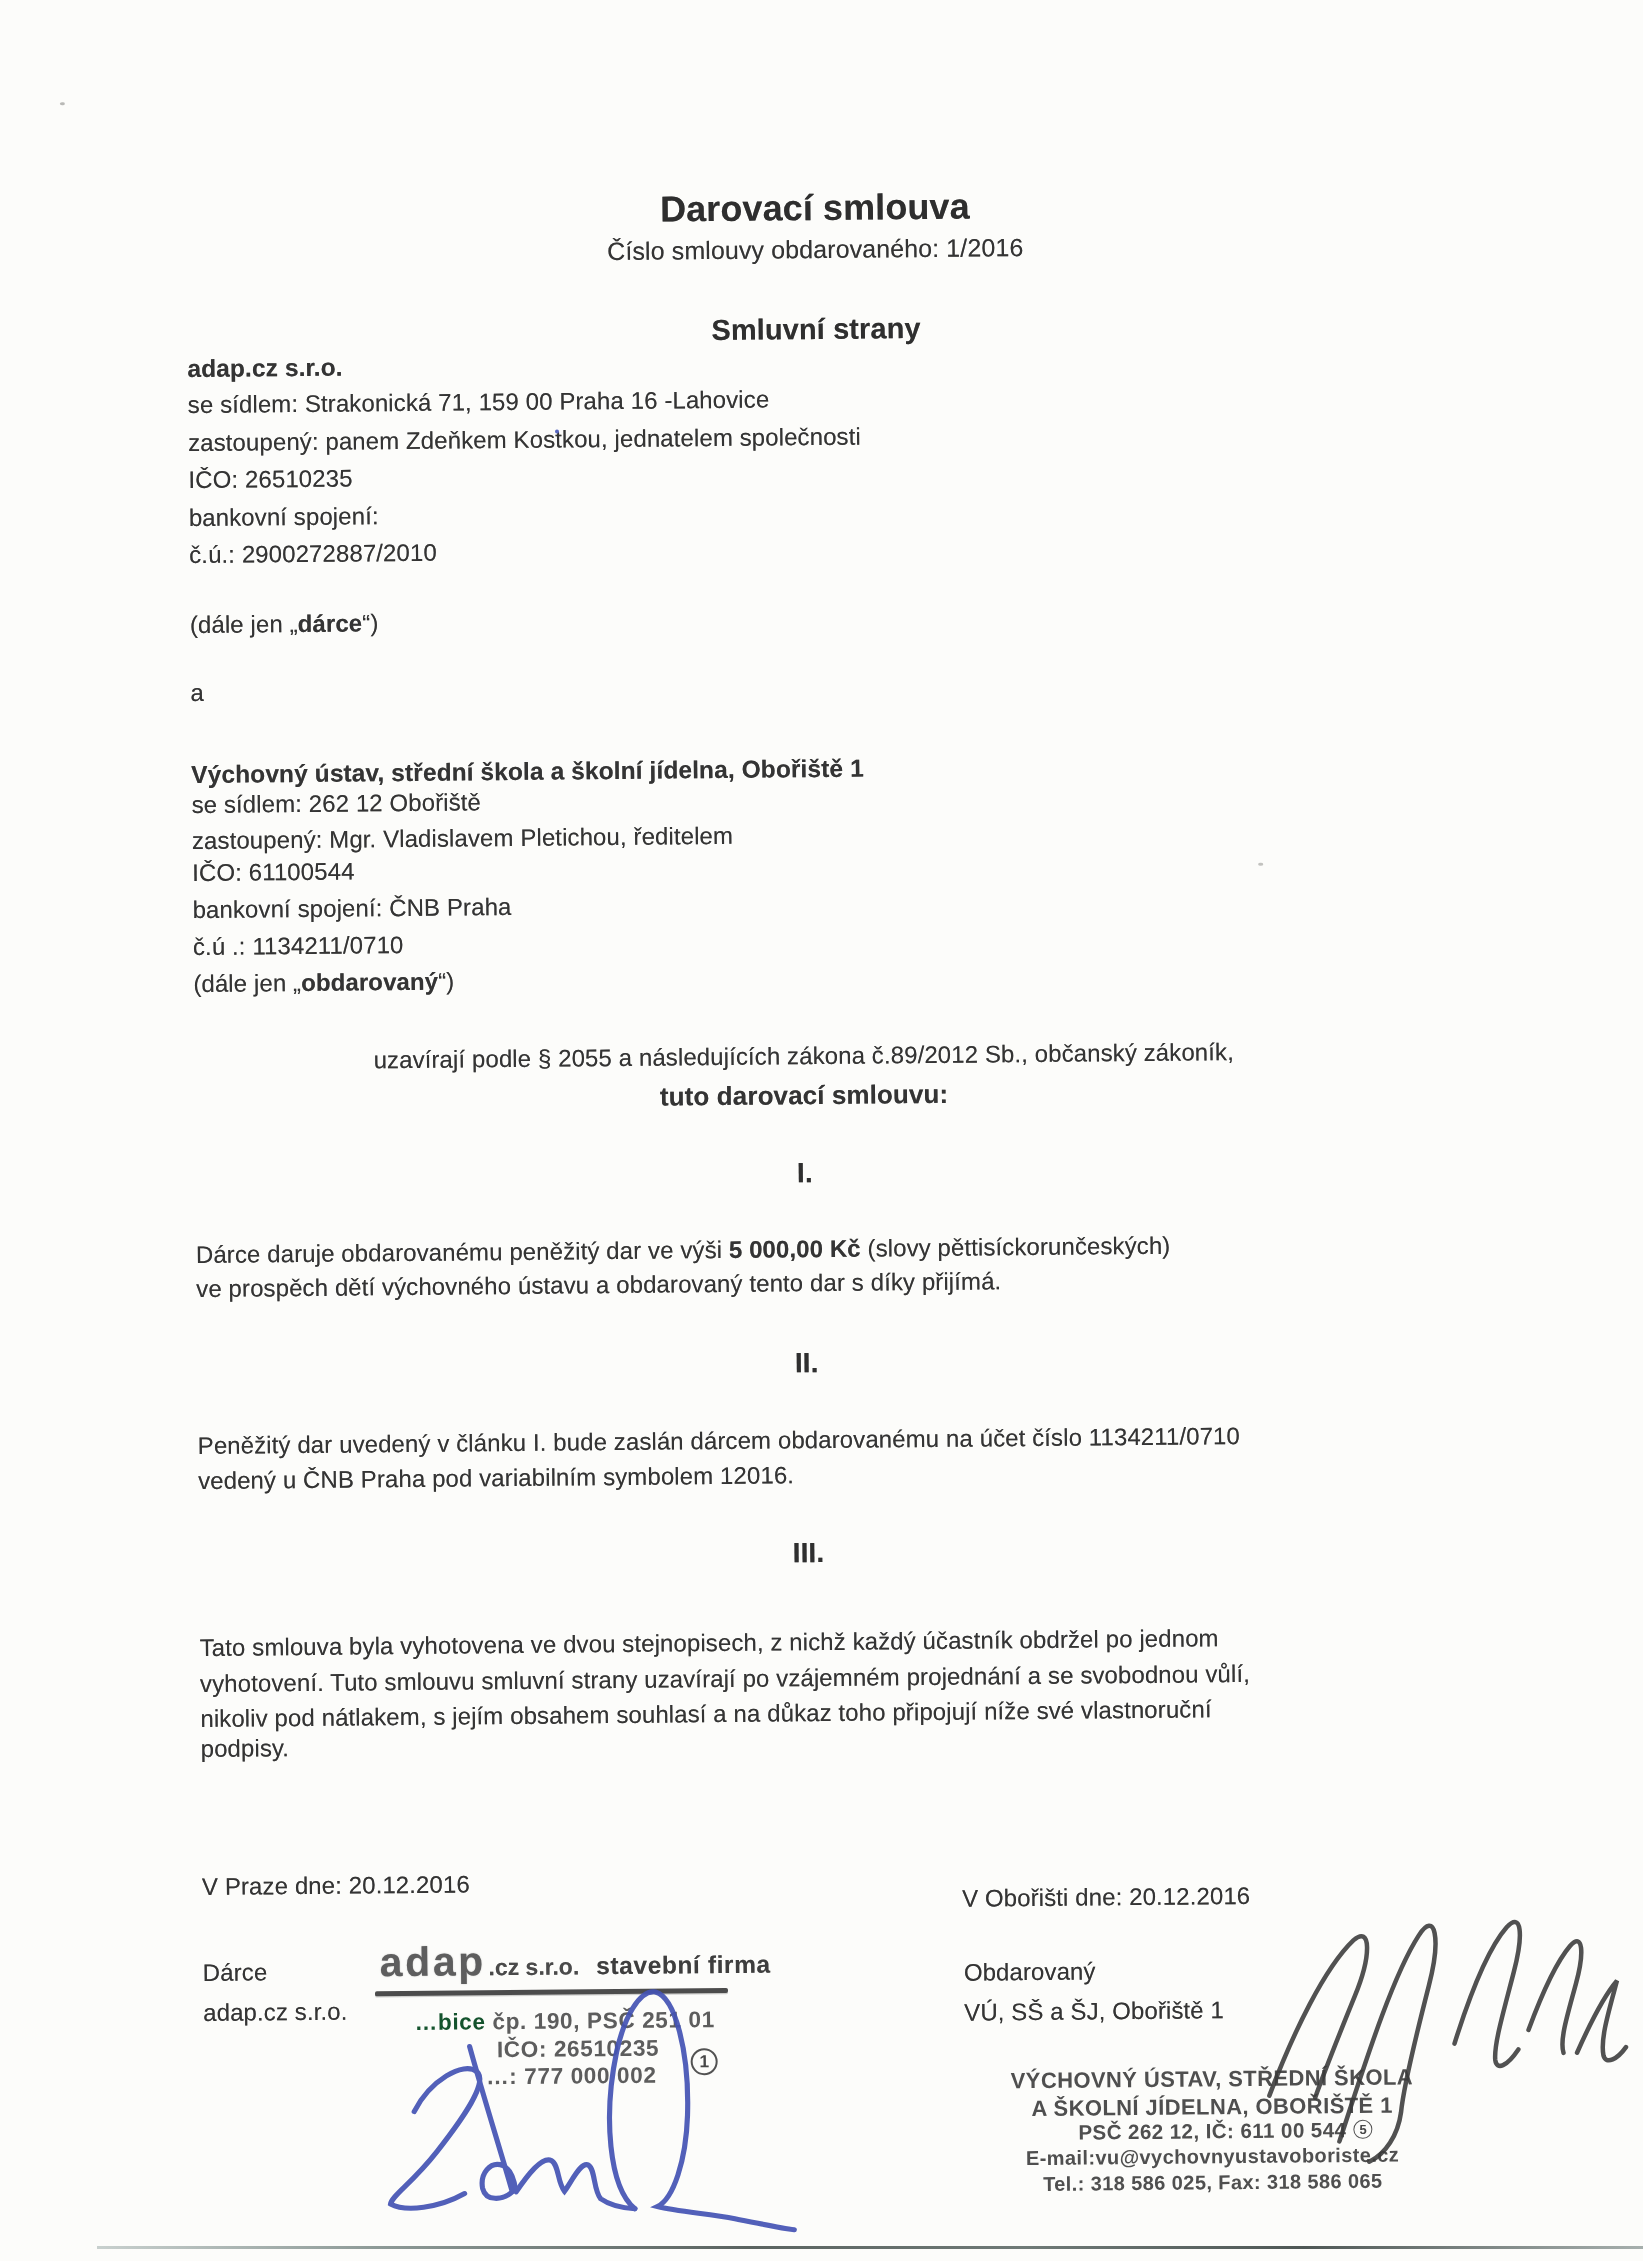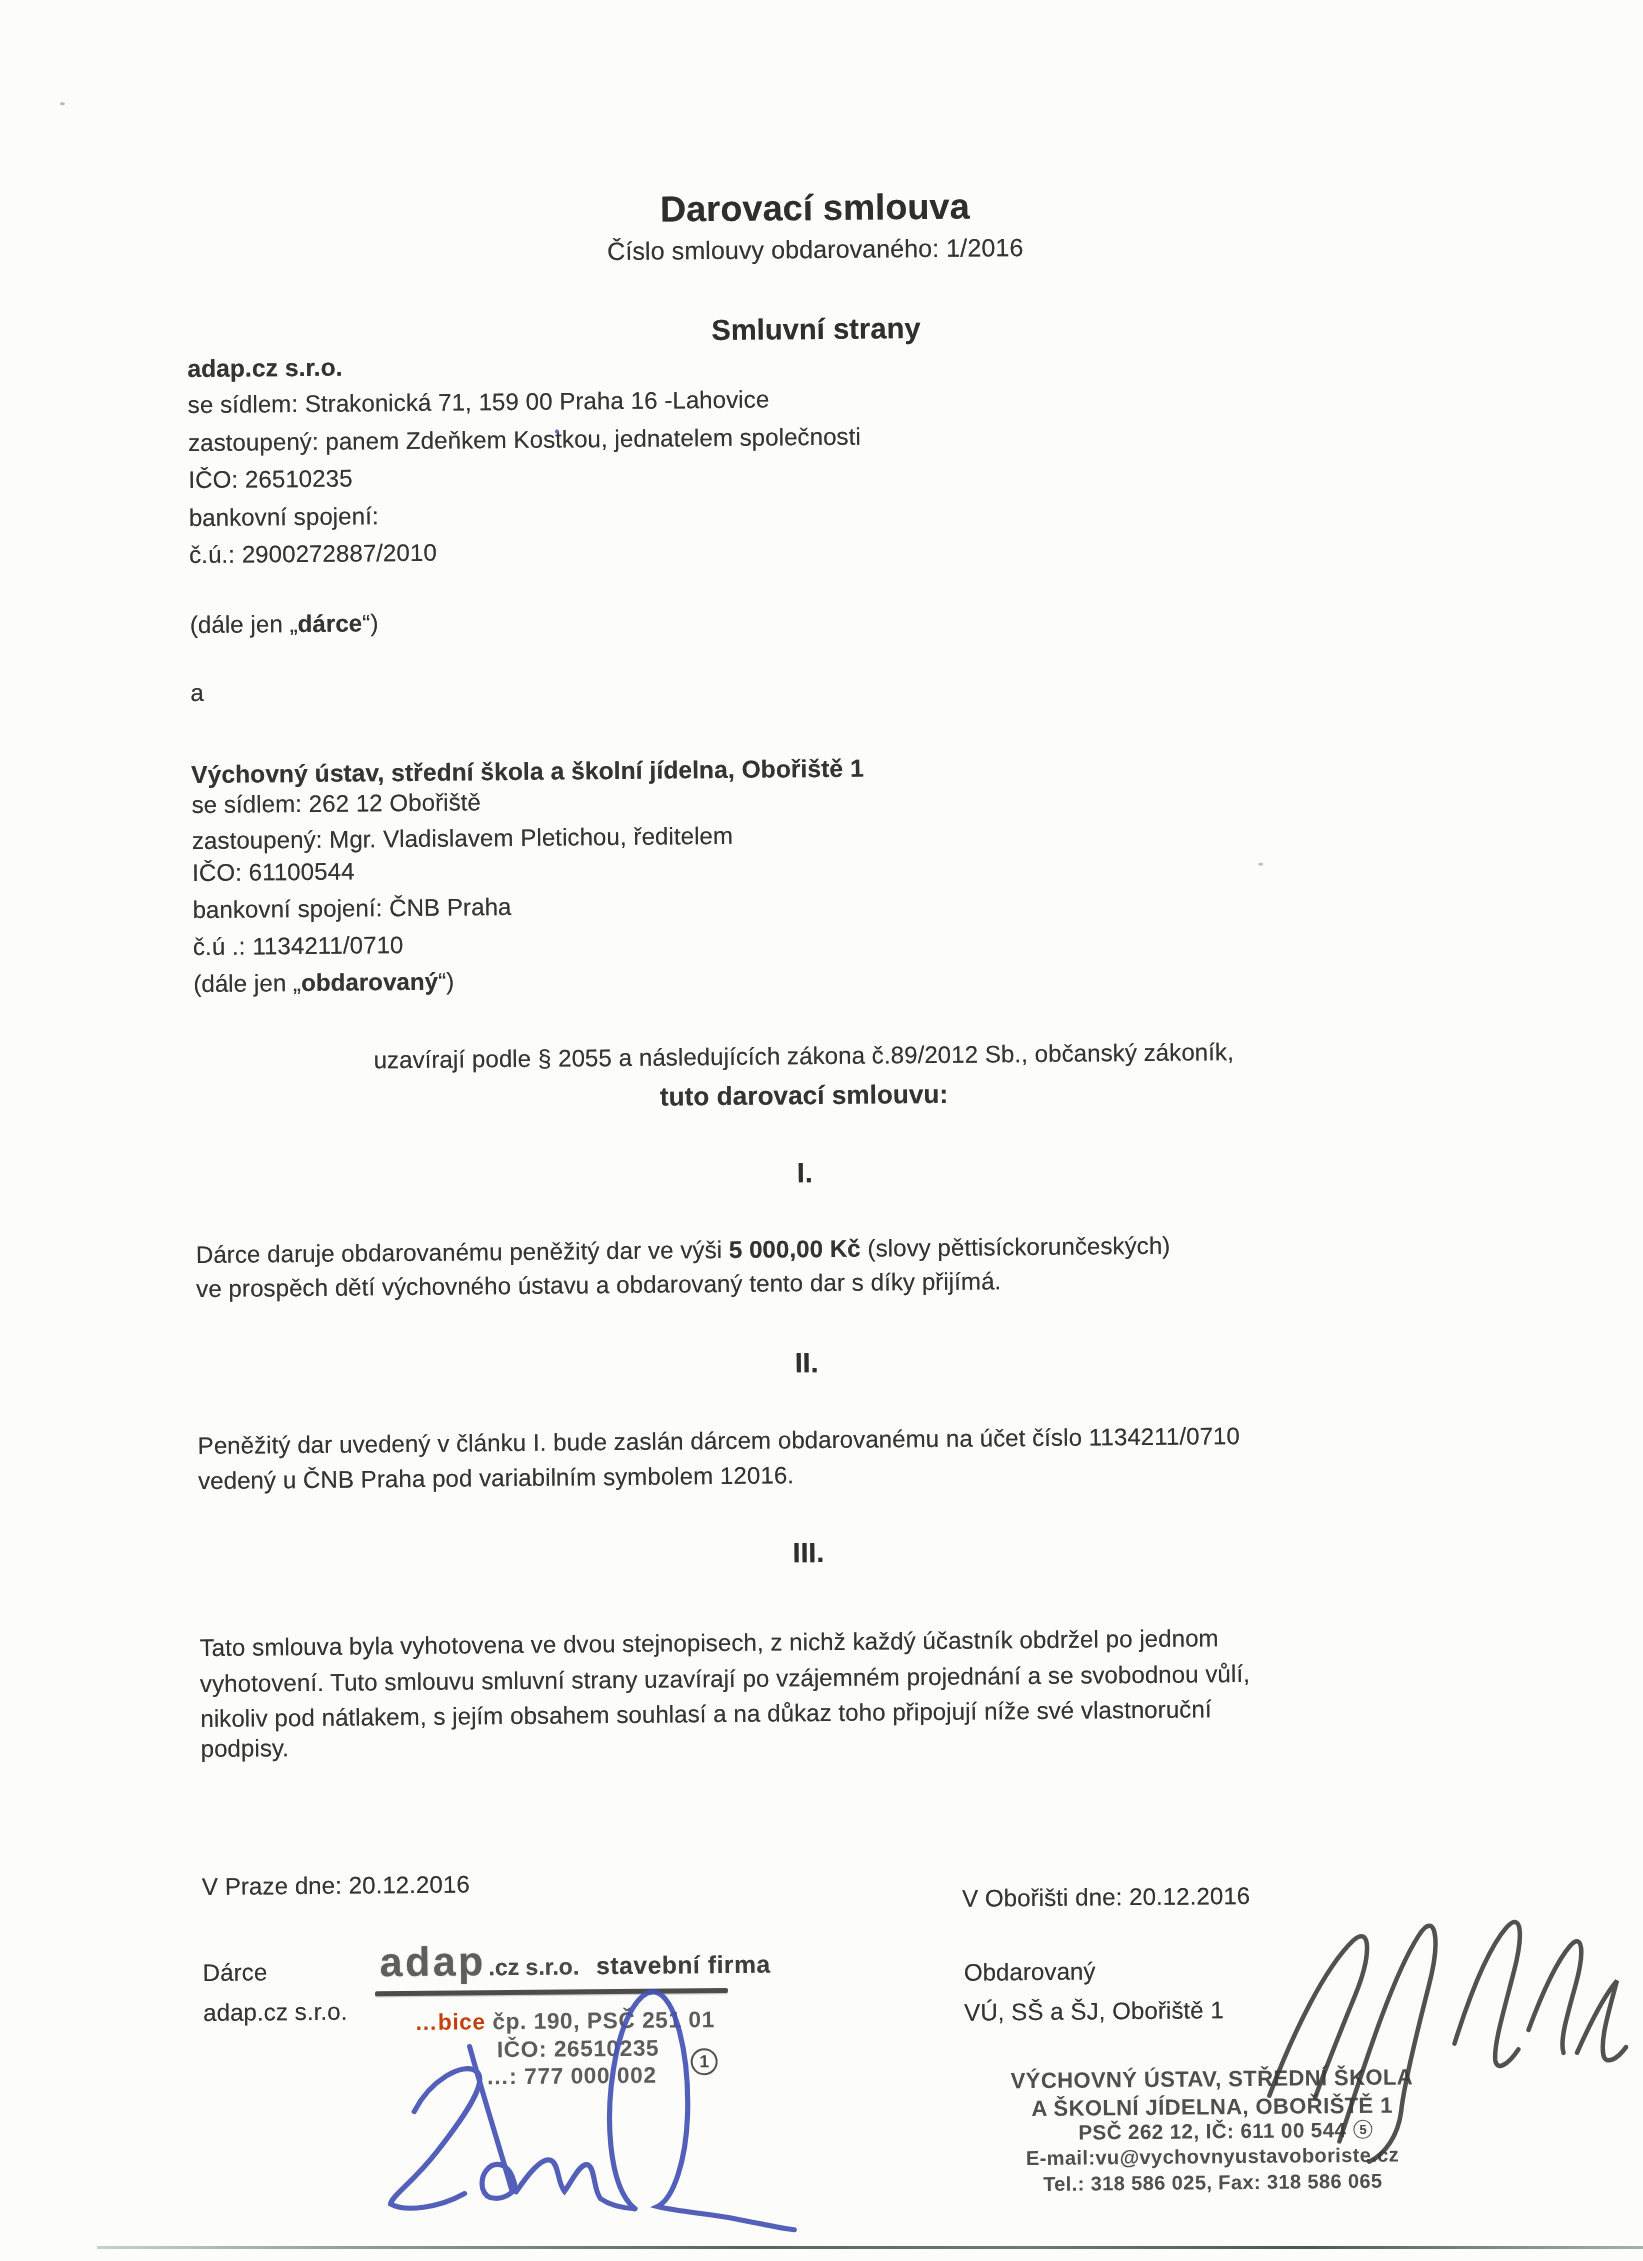--- a/index.html
+++ b/index.html
@@ -22,21 +22,21 @@
   .stamp{color:#4f4f4f;text-shadow:0 0 0.6px rgba(80,80,80,.5);}
   .adap-logo{position:absolute;left:370px;top:1935px;display:flex;align-items:baseline;}
   .adap-main{font-size:41px;font-weight:bold;letter-spacing:2.6px;color:#5e5e5e;
              text-shadow:0 0 1.3px rgba(90,90,90,.45);}
   .adap-suffix{font-size:23px;font-weight:bold;color:#4a4a4a;margin-left:2.6px;}
   .adap-tag{font-size:24.5px;font-weight:bold;color:#3e3e3e;margin-left:17px;letter-spacing:0.6px;}
   .adap-rule{position:absolute;left:365px;top:1987px;width:353px;height:5.2px;
              background:#4c4c4c;border-radius:1.9px;box-shadow:0 1.3px 0 rgba(76,76,76,.25);}
   .adap-line{position:absolute;width:361px;text-align:center;font-weight:bold;
              font-size:22.6px;color:#5d5d5d;letter-spacing:0.6px;}
-  .faint{color:#c2410c;}
+  .faint{color:#14532d;}
   .school-line{position:absolute;width:774px;left:814px;text-align:center;font-weight:bold;
                color:#4f4f4f;letter-spacing:0.4px;}
   .badge{position:absolute;border-radius:50%;border:2.6px solid #525252;color:#474747;
          font-weight:bold;display:flex;align-items:center;justify-content:center;
          box-sizing:border-box;background:transparent;}
   .speck{position:absolute;border-radius:50%;}
   .scanline{position:absolute;left:97px;top:2246px;width:1547px;height:2.6px;
     background:linear-gradient(90deg,#c8d0ce 0%,#8d9a97 18%,#5a6360 42%,#6f7a77 60%,#4e5755 78%,#a7b0ae 100%);}
   svg.sig{position:absolute;left:0;top:0;}
 </style>

